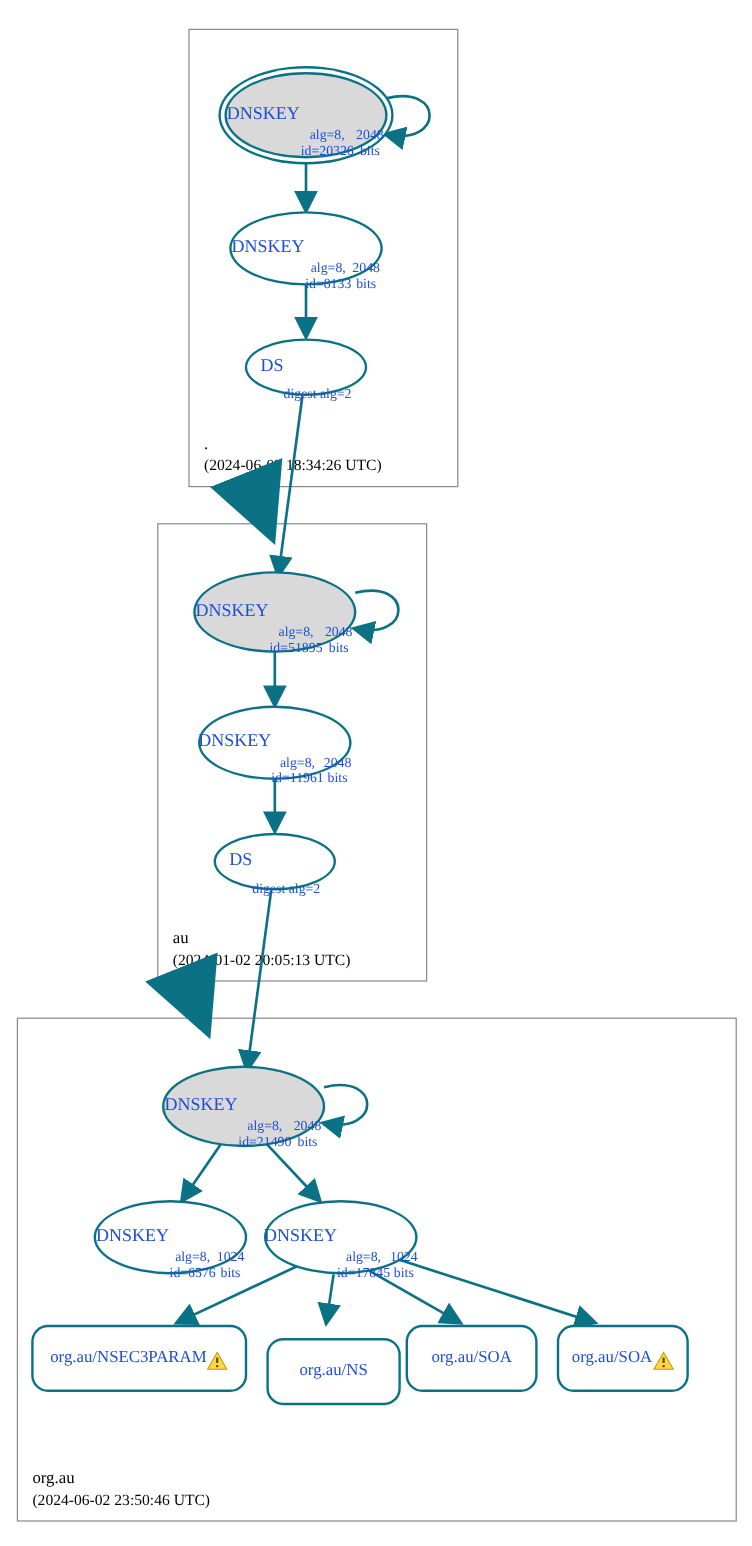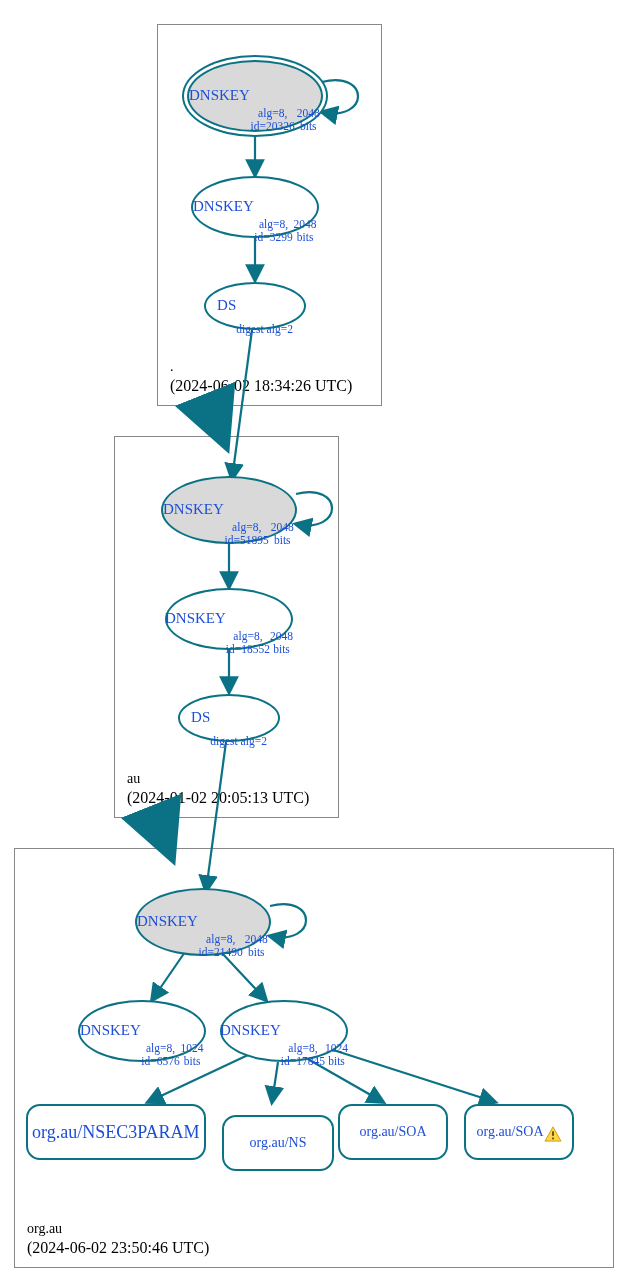--- a/index.html
+++ b/index.html
@@ -32,21 +32,21 @@
     position: absolute;
     left: 12px;
     bottom: 8px;
     font-size: 14px;
     line-height: 1.3;
   }
   .zone-name {
     font-weight: normal;
   }
   .zone-time {
-    font-size: 16px;
+    font-size: 13px;
     text-align: center;
   }
   .node {
     position: absolute;
     box-sizing: border-box;
     text-align: center;
     display: flex;
     flex-direction: row;
     align-items: center;
     justify-content: center;
@@ -89,21 +89,21 @@
 
 <div class="canvas">
 
   <div class="zone-box" style="left:157px; top:24px; width:225px; height:382px;">
     <div class="zone-label">
       <div class="zone-name">.</div>
       <div class="zone-time">(2024-06-02 18:34:26 UTC)</div>
     </div>
   </div>
 
-  <div class="zone-box" style="left:114px; top:436px; width:225px; height:382px;">
+  <div class="zone-box" style="left:131px; top:436px; width:225px; height:382px;">
     <div class="zone-label">
       <div class="zone-name">au</div>
       <div class="zone-time">(2024-01-02 20:05:13 UTC)</div>
     </div>
   </div>
 
   <div class="zone-box" style="left:14px; top:848px; width:600px; height:420px;">
     <div class="zone-label">
       <div class="zone-name">org.au</div>
       <div class="zone-time">(2024-06-02 23:50:46 UTC)</div>
@@ -156,38 +156,38 @@
   </svg>
 
   <div class="node ellipse ksk double" style="left:187px; top:60px; width:136px; height:72px;">
     <div class="title">DNSKEY</div>
     <div class="sub">alg=8, id=20326</div>
     <div class="sub">2048 bits</div>
   </div>
 
   <div class="node ellipse" style="left:191px; top:176px; width:128px; height:62px;">
     <div class="title">DNSKEY</div>
-    <div class="sub">alg=8, id=3299</div>
+    <div class="sub">alg=8, id=8133</div>
     <div class="sub">2048 bits</div>
   </div>
 
   <div class="node ellipse" style="left:204px; top:282px; width:102px; height:48px;">
     <div class="title">DS</div>
     <div class="sub">digest alg=2</div>
   </div>
 
   <div class="node ellipse ksk" style="left:161px; top:476px; width:136px; height:68px;">
     <div class="title">DNSKEY</div>
     <div class="sub">alg=8, id=51895</div>
     <div class="sub">2048 bits</div>
   </div>
 
   <div class="node ellipse" style="left:165px; top:588px; width:128px; height:62px;">
     <div class="title">DNSKEY</div>
-    <div class="sub">alg=8, id=18552</div>
+    <div class="sub">alg=8, id=11961</div>
     <div class="sub">2048 bits</div>
   </div>
 
   <div class="node ellipse" style="left:178px; top:694px; width:102px; height:48px;">
     <div class="title">DS</div>
     <div class="sub">digest alg=2</div>
   </div>
 
   <div class="node ellipse ksk" style="left:135px; top:888px; width:136px; height:68px;">
     <div class="title">DNSKEY</div>
@@ -201,21 +201,21 @@
     <div class="sub">1024 bits</div>
   </div>
 
   <div class="node ellipse" style="left:220px; top:1000px; width:128px; height:62px;">
     <div class="title">DNSKEY</div>
     <div class="sub">alg=8, id=17845</div>
     <div class="sub">1024 bits</div>
   </div>
 
   <div class="node rrbox" style="left:26px; top:1104px; width:180px; height:56px;">
-    <div class="title" style="font-size:18px;">org.au/NSEC3PARAM</div>
+    <div class="title" style="font-size:14px;">org.au/NSEC3PARAM</div>
     <svg class="warn" viewBox="0 0 20 18">
       <path d="M10 1 L19 17 L1 17 Z" fill="#ffd54a" stroke="#c79a00" stroke-width="1"></path>
       <rect x="9" y="6" width="2" height="5" fill="#5a4a00"></rect>
       <rect x="9" y="13" width="2" height="2" fill="#5a4a00"></rect>
     </svg>
   </div>
 
   <div class="node rrbox" style="left:222px; top:1104px; width:112px; height:56px;margin-top:11px;">
     <div class="title" style="font-size:14px;">org.au/NS</div>
   </div>

